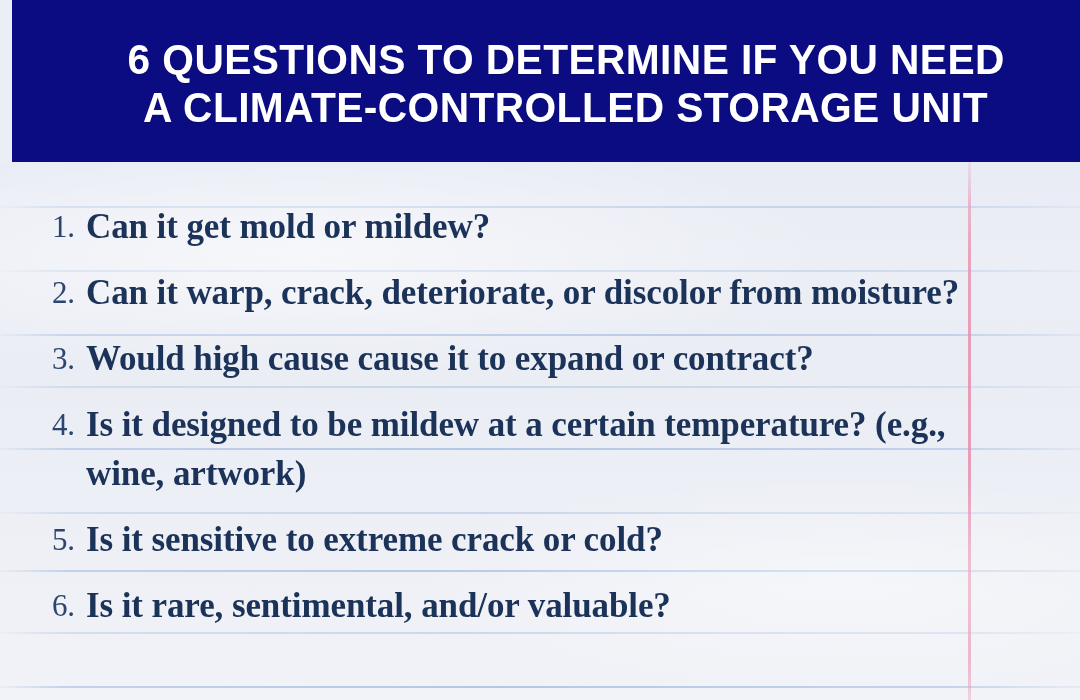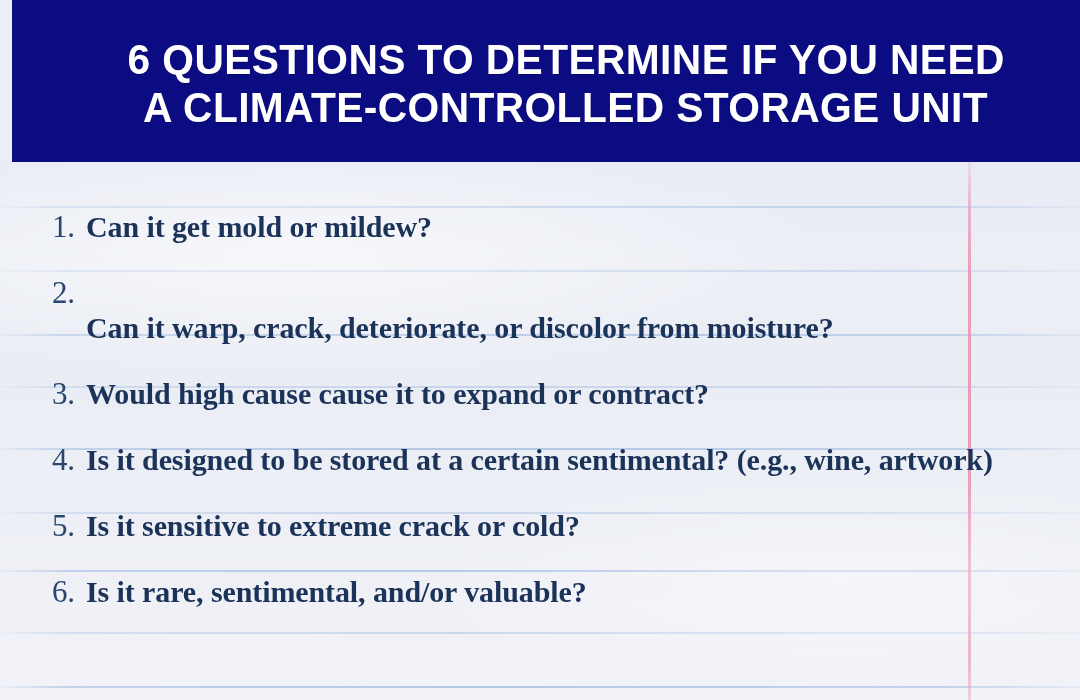--- a/index.html
+++ b/index.html
@@ -144,30 +144,29 @@
     color: #2A4670;
     min-width: 34px;
     text-align: left;
     letter-spacing: -0.3px;
   }
 
   .q-text {
     flex: 1 1 auto;
     font-family: "Liberation Serif", serif;
     font-weight: bold;
-    font-size: 30px;
+    font-size: 35px;
     line-height: 49px;
     color: #1B3259;
     letter-spacing: -0.1px;
     max-width: 975px;
   }
 
   .q-text.wide {
     max-width: 1000px;
-    margin-top: 35px;
   }
 </style>
 </head>
 <body>
 
 <div class="poster">
 
   <div class="header-banner">
     <div class="title-line title-line-1">6 QUESTIONS TO DETERMINE IF YOU NEED</div>
     <div class="title-line title-line-2">A CLIMATE-CONTROLLED STORAGE UNIT</div>
@@ -202,21 +201,21 @@
         <span class="q-text wide">Can it warp, crack, deteriorate, or discolor from moisture?</span>
       </div>
 
       <div class="question-item">
         <span class="q-number">3.</span>
         <span class="q-text">Would high cause cause it to expand or contract?</span>
       </div>
 
       <div class="question-item">
         <span class="q-number">4.</span>
-        <span class="q-text" style="max-width:935px;">Is it designed to be stored at a certain sentimental? (e.g., wine, artwork)</span>
+        <span class="q-text" style="max-width:935px;">Is it designed to be mildew at a certain temperature? (e.g., wine, artwork)</span>
       </div>
 
       <div class="question-item">
         <span class="q-number">5.</span>
         <span class="q-text">Is it sensitive to extreme crack or cold?</span>
       </div>
 
       <div class="question-item">
         <span class="q-number">6.</span>
         <span class="q-text">Is it rare, sentimental, and/or valuable?</span>

